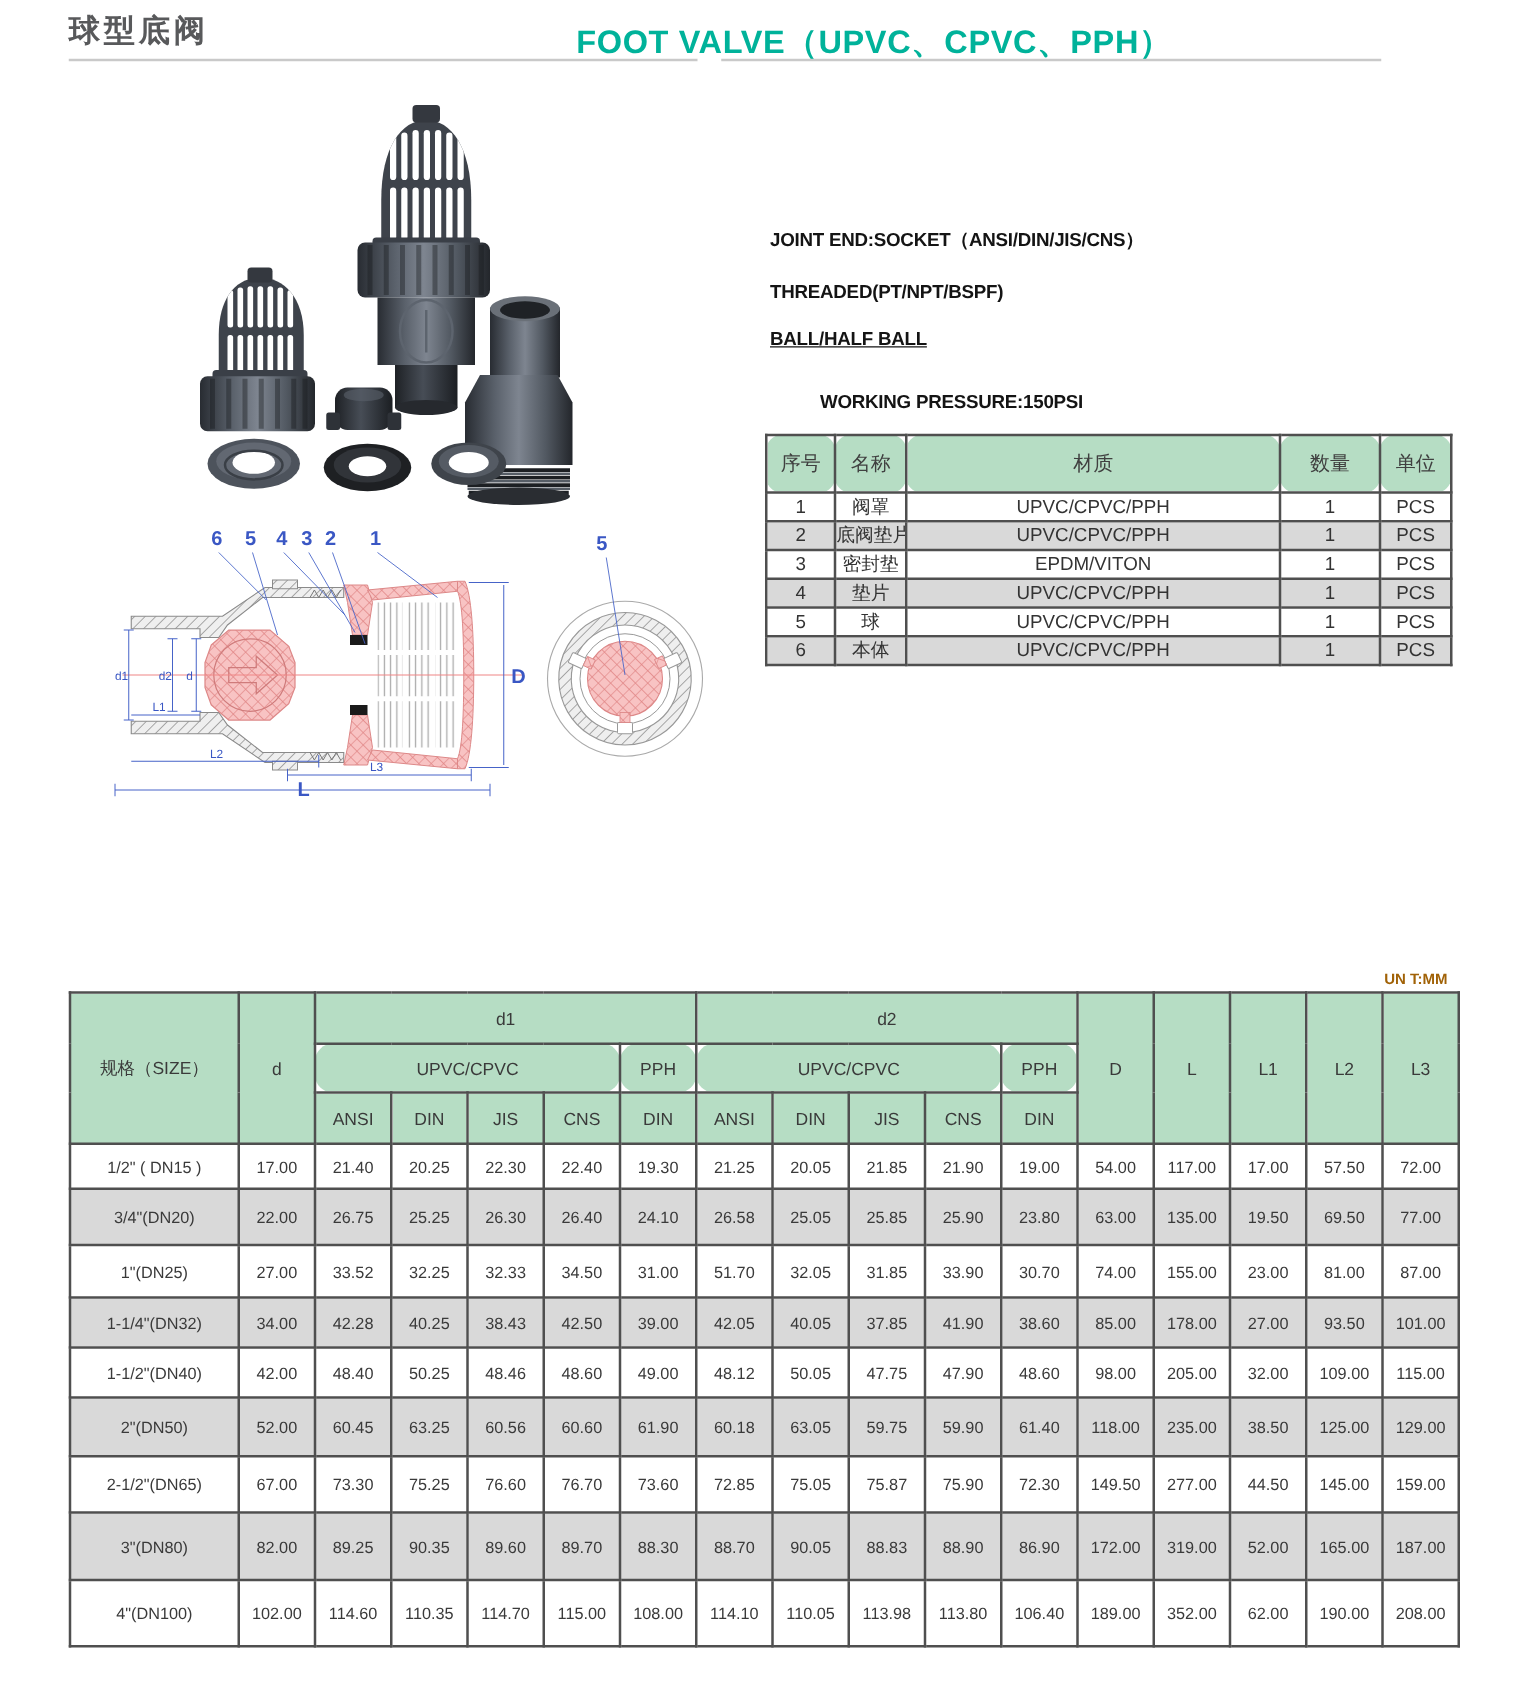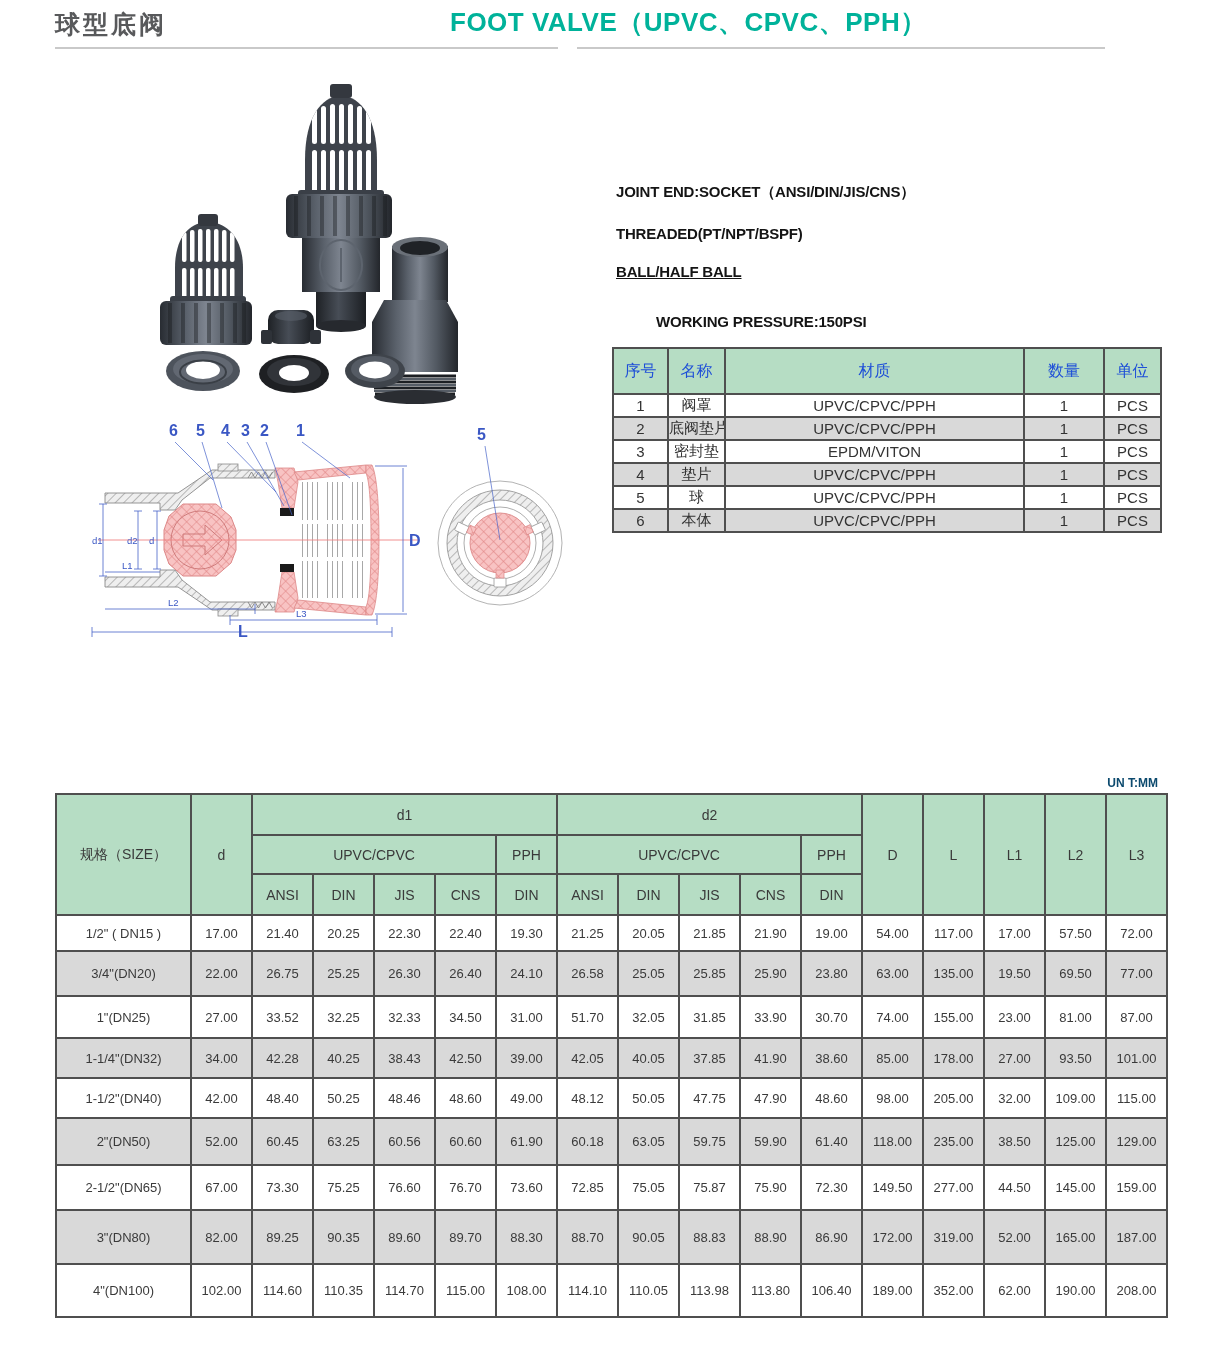--- a/index.html
+++ b/index.html
@@ -2,21 +2,21 @@
 <html><head>
 <meta charset="utf-8">
 <style>
   html,body{margin:0;padding:0;background:#fff;}
   .page{position:relative;width:1220px;height:1354px;background:#fff;overflow:hidden;
         font-family:"Liberation Sans","DejaVu Sans",sans-serif;}
 
   
   .title-cn{position:absolute;left:55px;top:8px;margin:0;font-size:25px;font-weight:bold;
             color:#58595b;letter-spacing:3px;}
-  .title-en{position:absolute;left:450px;top:5px;margin:0;font-size:26px;font-weight:bold;
+  .title-en{position:absolute;left:450px;top:5px;margin:11px;font-size:26px;font-weight:bold;
             color:#00b29a;letter-spacing:.5px;}
   .rule{position:absolute;top:47px;height:2px;background:#c9c9c9;}
   .rule-left{left:55px;width:503px;}
   .rule-right{left:577px;width:528px;}
 
   
   .photo{position:absolute;left:100px;top:70px;width:500px;height:340px;}
   .drawing{position:absolute;left:70px;top:420px;width:540px;height:230px;}
 
   
@@ -25,34 +25,34 @@
              letter-spacing:-.2px;white-space:nowrap;}
   .spec-line:nth-of-type(1){top:3px;}
   .spec-line:nth-of-type(2){top:45px;}
   .spec-line:nth-of-type(3){top:83px;text-decoration:underline;}
   .spec-line:nth-of-type(4){top:133px;margin-left:40px;}
 
   
   table{border-collapse:collapse;table-layout:fixed;}
   .parts{position:absolute;left:612px;top:347px;width:548px;font-size:15px;color:#333;}
   .parts th,.parts td{border:2px solid #4f4f4f;text-align:center;padding:0;overflow:hidden;white-space:nowrap;}
-  .parts thead th{background:#b6ddc4;height:44px;font-weight:normal;font-size:16px;color:#1d4ed8;}
+  .parts thead th{background:#b6ddc4;height:44px;font-weight:normal;font-size:16px;color:#404040;border-radius:12px;}
   .parts tbody td{height:21px;}
   .parts tbody tr:nth-child(even){background:#d9d9d9;}
 
   
-  .unit-note{position:absolute;right:62px;top:776px;font-size:12px;font-weight:bold;color:#0c4a6e;}
+  .unit-note{position:absolute;right:62px;top:776px;font-size:12px;font-weight:bold;color:#a16207;}
 
   
   .dims{position:absolute;left:55px;top:793px;width:1111px;font-size:13px;color:#3a3a3a;}
   .dims th,.dims td{border:2px solid #4f4f4f;text-align:center;padding:0;font-weight:normal;
                     overflow:hidden;white-space:nowrap;}
   .dims thead th{background:#b6ddc4;font-size:14px;}
   .dims thead tr:nth-child(1) th{height:39px;}
-  .dims thead tr:nth-child(2) th{height:37px;}
+  .dims thead tr:nth-child(2) th{height:37px;border-radius:14px;}
   .dims thead tr:nth-child(3) th{height:39px;}
   .dims tbody tr:nth-child(even){background:#d9d9d9;}
   .dims tbody tr:nth-child(1) td{height:34px;}
   .dims tbody tr:nth-child(2) td{height:43px;}
   .dims tbody tr:nth-child(3) td{height:40px;}
   .dims tbody tr:nth-child(4) td{height:38px;}
   .dims tbody tr:nth-child(5) td{height:38px;}
   .dims tbody tr:nth-child(6) td{height:45px;}
   .dims tbody tr:nth-child(7) td{height:43px;}
   .dims tbody tr:nth-child(8) td{height:52px;}

